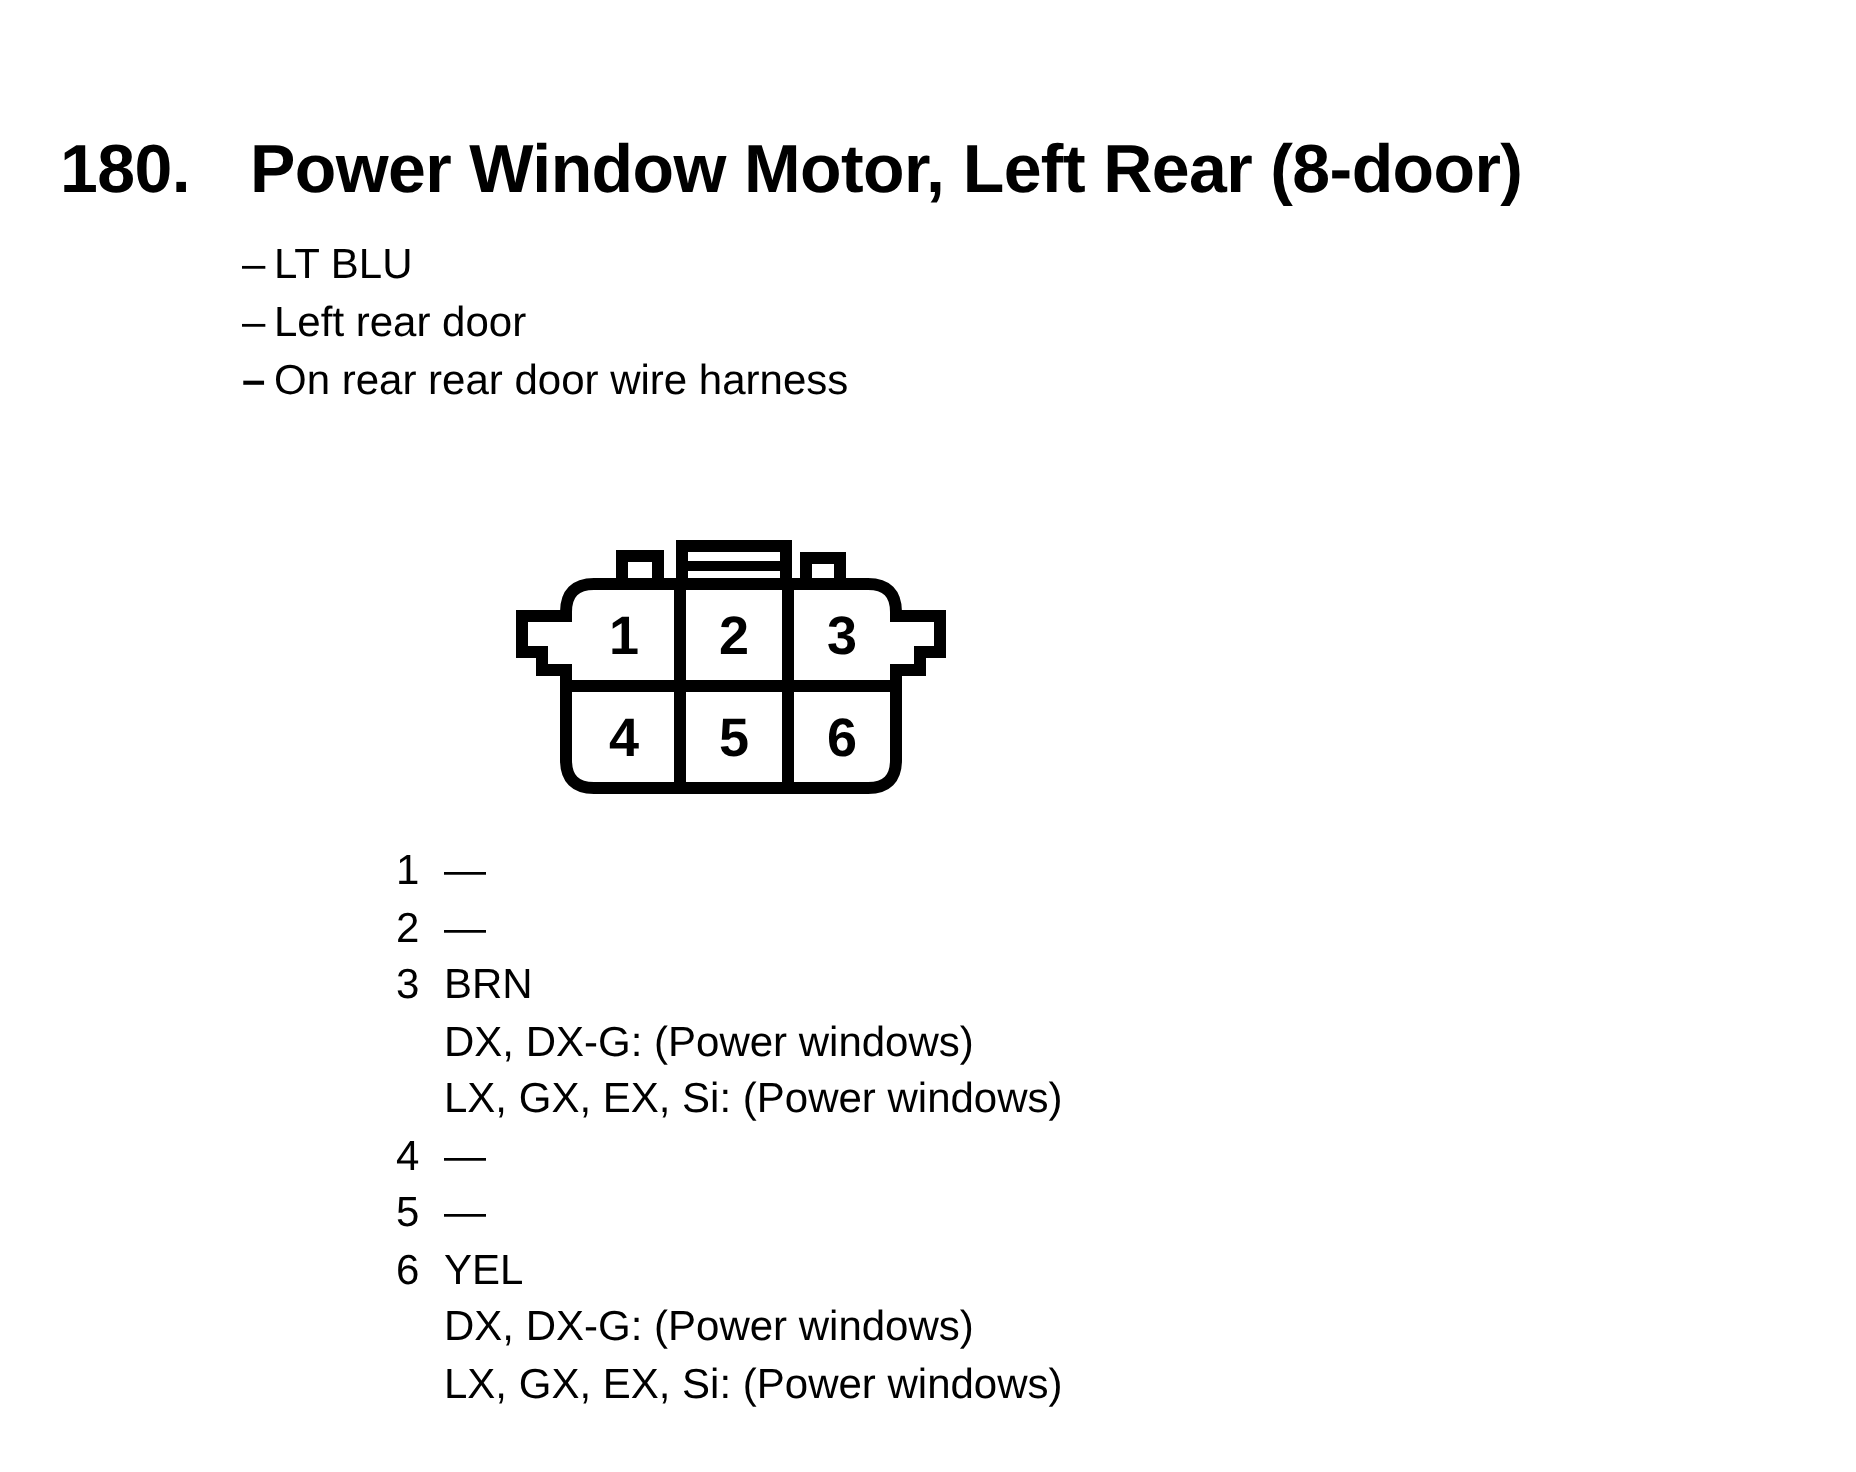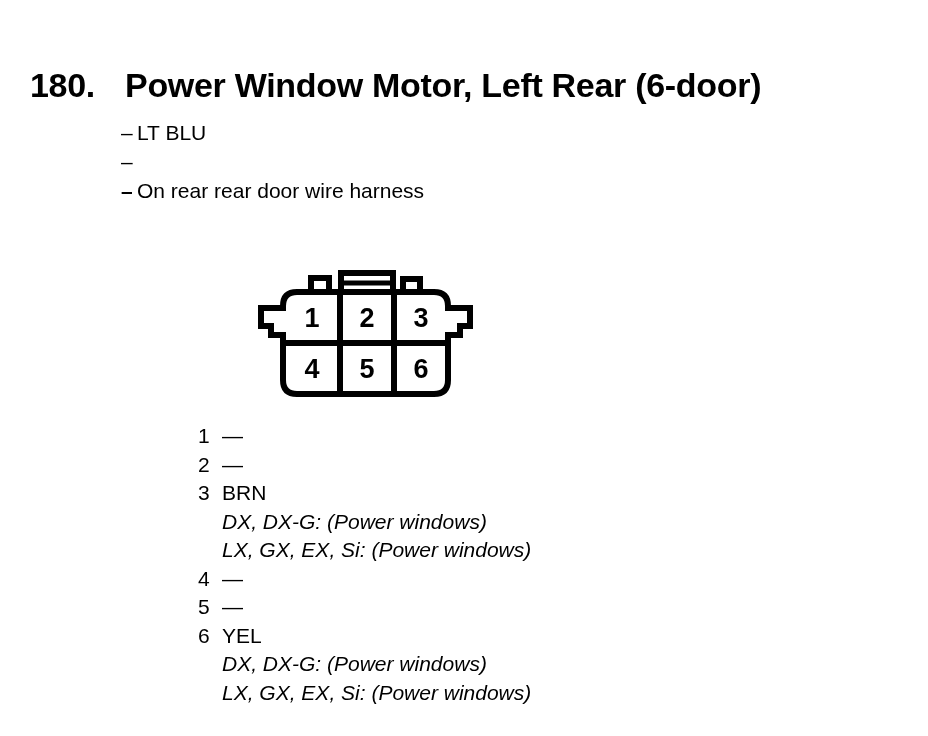--- a/index.html
+++ b/index.html
@@ -37,39 +37,40 @@
     font-family:"Liberation Sans", sans-serif;
     font-size:27px;font-weight:bold;
   }
   
   .pins{
     position:absolute;left:198px;top:380px;
     font-size:21px;line-height:28.5px;
   }
   .pin-row{display:flex;white-space:nowrap;}
   .pin-num{width:24px;flex:none;}
-  .pin-note{padding-left:24px;white-space:nowrap;font-style:italic;}
+  .pin-note{padding-left:24px;white-space:nowrap;}
 </style>
 </head>
 <body>
 
 <div class="page">
 
   <div class="title">
     <span class="title-num">180.</span>
-    <span class="title-text">Power Window Motor, Left Rear (6-door)</span>
+    <span class="title-text">Power Window Motor, Left Rear (8-door)</span>
   </div>
 
   <div class="details">
     <div class="detail-row">
       <span class="detail-dash">–</span>
       <span>LT BLU</span>
     </div>
     <div class="detail-row">
       <span class="detail-dash">–</span>
+      <span>Left rear door</span>
     </div>
     <div class="detail-row">
       <span class="detail-dash bold">–</span>
       <span>On rear rear door wire harness</span>
     </div>
   </div>
 
   <div class="connector">
     <svg width="240" height="145" viewBox="240 218 240 145">
 

